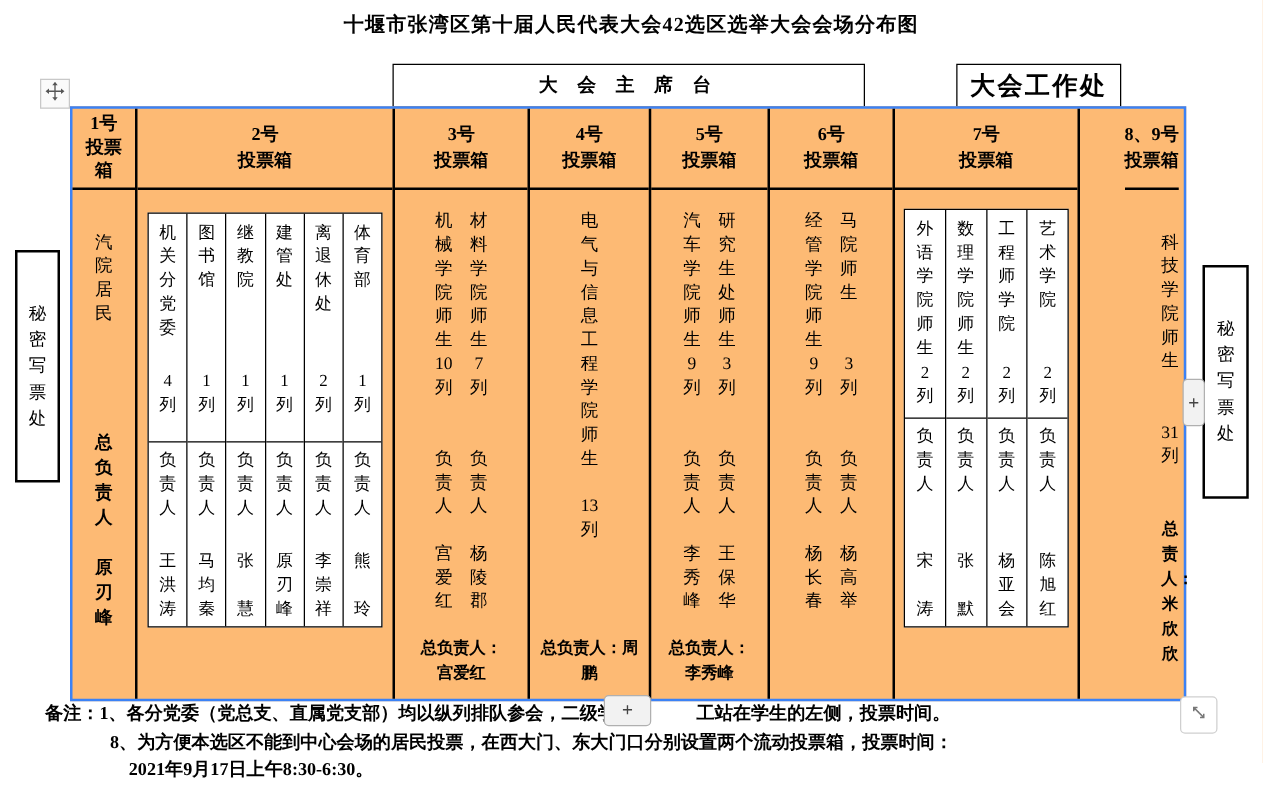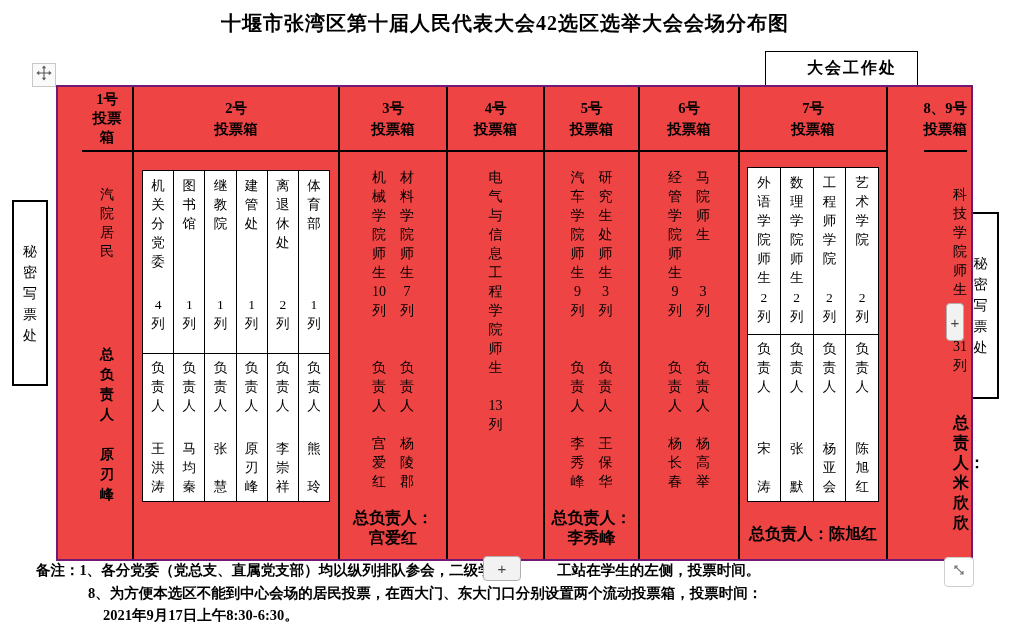--- a/index.html
+++ b/index.html
@@ -1,42 +1,42 @@
 <!DOCTYPE html>
 <html><head>
 <meta charset="utf-8">
 <style>
   html,body{margin:0;padding:0;background:#fff;}
   #canvas{position:relative;width:1010px;height:628px;background:#fff;overflow:hidden;
           font-family:"Liberation Serif","DejaVu Serif",serif;color:#000;}
   .title{position:absolute;top:10px;left:0;right:0;text-align:center;
-         font-weight:bold;font-size:20px;letter-spacing:1px;}
+         font-weight:bold;font-size:16px;letter-spacing:1px;}
   
   .stage{position:absolute;left:314px;top:51px;width:376px;height:33px;border:1px solid #000;
          display:flex;align-items:center;justify-content:center;font-weight:bold;font-size:15px;letter-spacing:6px;}
   .office{position:absolute;left:765px;top:51px;width:130px;height:33px;border:1px solid #000;
-         display:flex;align-items:center;justify-content:center;font-weight:bold;font-size:16px;letter-spacing:2px;padding-left:21px;}
+         display:flex;align-items:center;justify-content:center;font-weight:bold;font-size:20px;letter-spacing:2px;}
   
   .move-handle{position:absolute;left:32px;top:63px;width:22px;height:22px;border:1px solid #c8c8c8;
          background:#fafafa;display:flex;align-items:center;justify-content:center;z-index:5;cursor:move;}
   .plusbtn{position:absolute;background:#f2f2f2;border:1px solid #b0b0b0;border-radius:4px;color:#444;
          font-family:"Liberation Sans",sans-serif;font-size:15px;line-height:1;z-index:6;
          display:flex;align-items:center;justify-content:center;padding:0;cursor:pointer;}
   .plus-right{left:946px;top:303px;width:18px;height:38px;}
   .plus-bottom{left:483px;top:556px;width:38px;height:25px;}
   .resize-handle{position:absolute;left:944px;top:557px;width:28px;height:28px;border:1px solid #cfcfcf;
          border-radius:4px;background:#fff;display:flex;align-items:center;justify-content:center;z-index:5;cursor:nwse-resize;}
   
   .booth{position:absolute;border:2px solid #000;display:flex;align-items:center;justify-content:center;}
   .booth-left{left:12px;top:200px;width:32px;height:182px;}
   .booth-right{left:962px;top:212px;width:33px;height:183px;}
   .booth .v{font-size:14px;line-height:21px;}
   
-  .maintable{position:absolute;left:56px;top:85px;width:889px;height:472px;border:2px solid #701a75;
-         box-sizing:content-box;display:flex;background:#ef4444;padding-left:24px;}
+  .maintable{position:absolute;left:56px;top:85px;width:889px;height:472px;border:2px solid #3b82f6;
+         box-sizing:content-box;display:flex;background:#fdba74;}
   .col{display:flex;flex-direction:column;border-right:2px solid #000;}
   .col:last-child{border-right:none;align-items:flex-end;}
   .colhead{height:63px;border-bottom:2px solid #000;display:flex;align-items:center;justify-content:center;
          font-weight:bold;font-size:14.5px;line-height:21px;white-space:pre-line;text-align:center;}
   .colhead.tight{line-height:19px;}
   .colbody{position:relative;flex:1;}
   .v{white-space:pre-line;text-align:center;font-size:14px;line-height:19px;}
   
   .c1-res{position:absolute;top:33px;left:0;right:0;}
   .c1-chief{position:absolute;top:193px;left:0;right:0;font-weight:bold;line-height:20px;}
@@ -50,21 +50,21 @@
          align-items:center;padding:5px 0 20px;}
   .it2 .subupper{height:157px;}
   .it7 .subupper{height:153px;padding-bottom:8px;}
   .sublower{flex:1;display:flex;flex-direction:column;justify-content:space-between;align-items:center;padding:4px 0 5px;}
   .subcol .v{font-size:13.5px;}
   
   .groups{display:flex;justify-content:center;gap:14px;padding-top:16px;}
   .groups.lo{padding-top:33px;}
   
   .chief{position:absolute;left:0;right:0;bottom:15px;text-align:center;font-weight:bold;
-         font-size:16px;line-height:20px;white-space:pre-line;}
+         font-size:13px;line-height:20px;white-space:pre-line;}
   .chief.two{bottom:11px;}
   .chief.hi{bottom:26px;}
   
   .notes{position:absolute;left:0;top:559px;width:1010px;font-weight:bold;font-size:14.5px;z-index:2;}
   .noteline{position:absolute;white-space:nowrap;}
   .nl1{left:36px;top:2px;}
   .nl1 .gap{display:inline-block;width:50px;}
   .nl2{left:88px;top:25px;}
   .nl3{left:103px;top:47px;}
 </style>
@@ -80,20 +80,23 @@
       <svg width="16" height="16" viewBox="0 0 18 18">
         <path d="M9 3 V15 M3 9 H15" stroke="#555" stroke-width="1.2" fill="none"></path>
         <path d="M9 0.5 L6.6 3.6 L11.4 3.6 Z" fill="#555"></path>
         <path d="M9 17.5 L6.6 14.4 L11.4 14.4 Z" fill="#555"></path>
         <path d="M0.5 9 L3.6 6.6 L3.6 11.4 Z" fill="#555"></path>
         <path d="M17.5 9 L14.4 6.6 L14.4 11.4 Z" fill="#555"></path>
       </svg>
     </span>
   </div>
 
+  <div class="stage">
+    <span>大 会 主 席 台</span>
+  </div>
   <div class="office">
     <span>大会工作处</span>
   </div>
 
   <div class="booth booth-left">
     <div class="v">秘
 密
 写
 票
 处</div>
@@ -311,20 +314,22 @@
 工
 程
 学
 院
 师
 生
 
 13
 列</div>
         </div>
+        <div class="chief two">总负责人：周
+鹏</div>
       </div>
     </div>
 
     <div class="col" style="width:93px">
       <div class="colhead">5号
 投票箱</div>
       <div class="colbody">
         <div class="groups">
           <div class="v">汽
 车
@@ -485,21 +490,20 @@
             <div class="sublower">
                 <div class="v">负
 责
 人</div>
                 <div class="v">陈
 旭
 红</div>
               </div>
           </div>
         </div>
-        <div class="chief">总负责人：陈旭红</div>
       </div>
     </div>
 
     <div class="col" style="width:79px">
       <div class="colhead">8、9号
 投票箱</div>
       <div class="colbody">
         <div class="groups lo">
           <div class="v">科
 技

